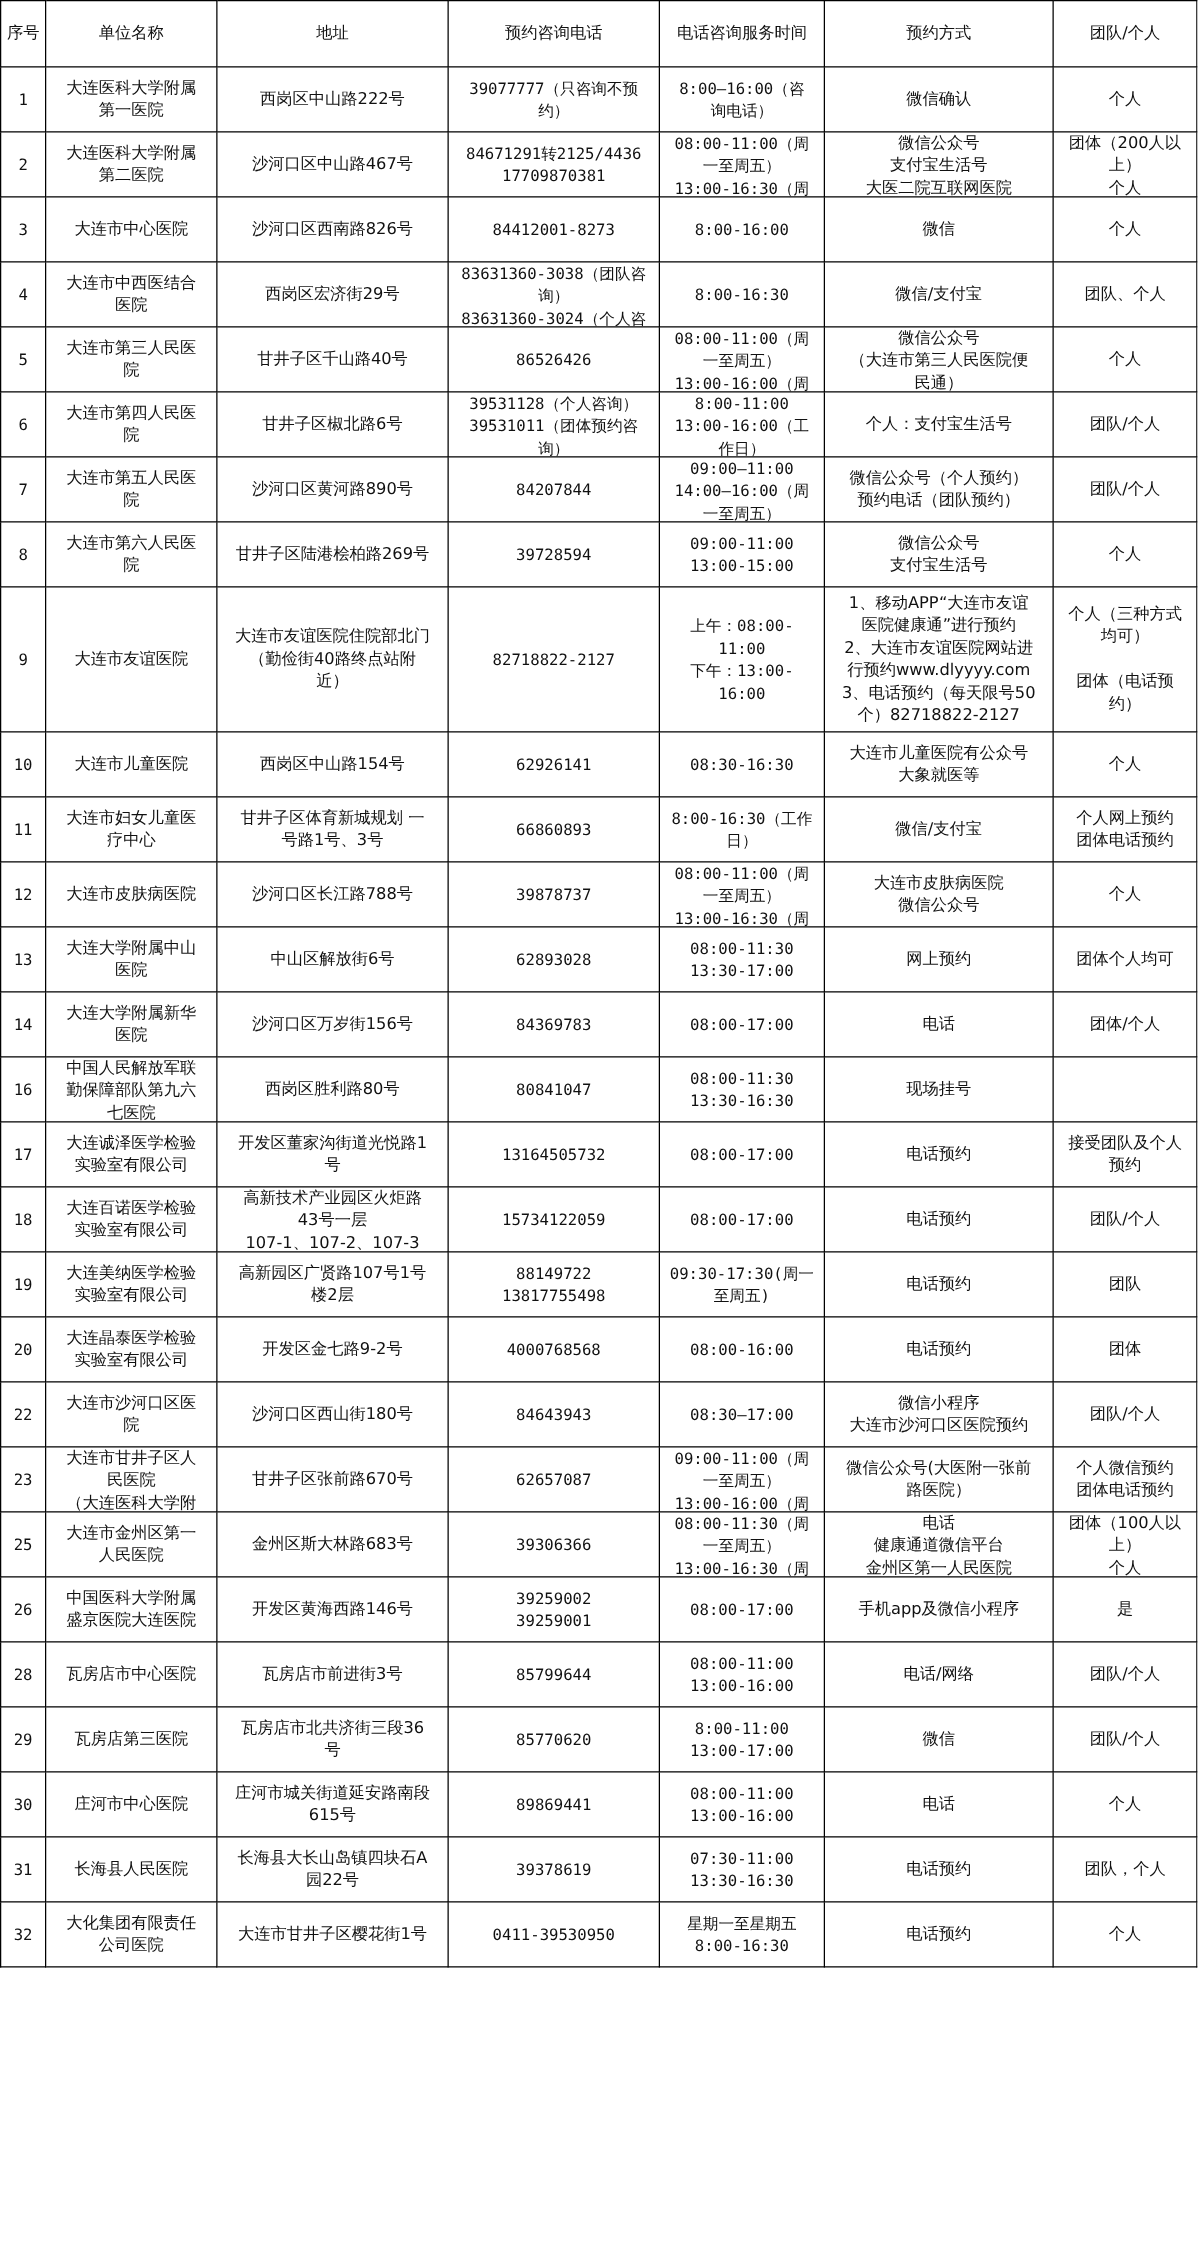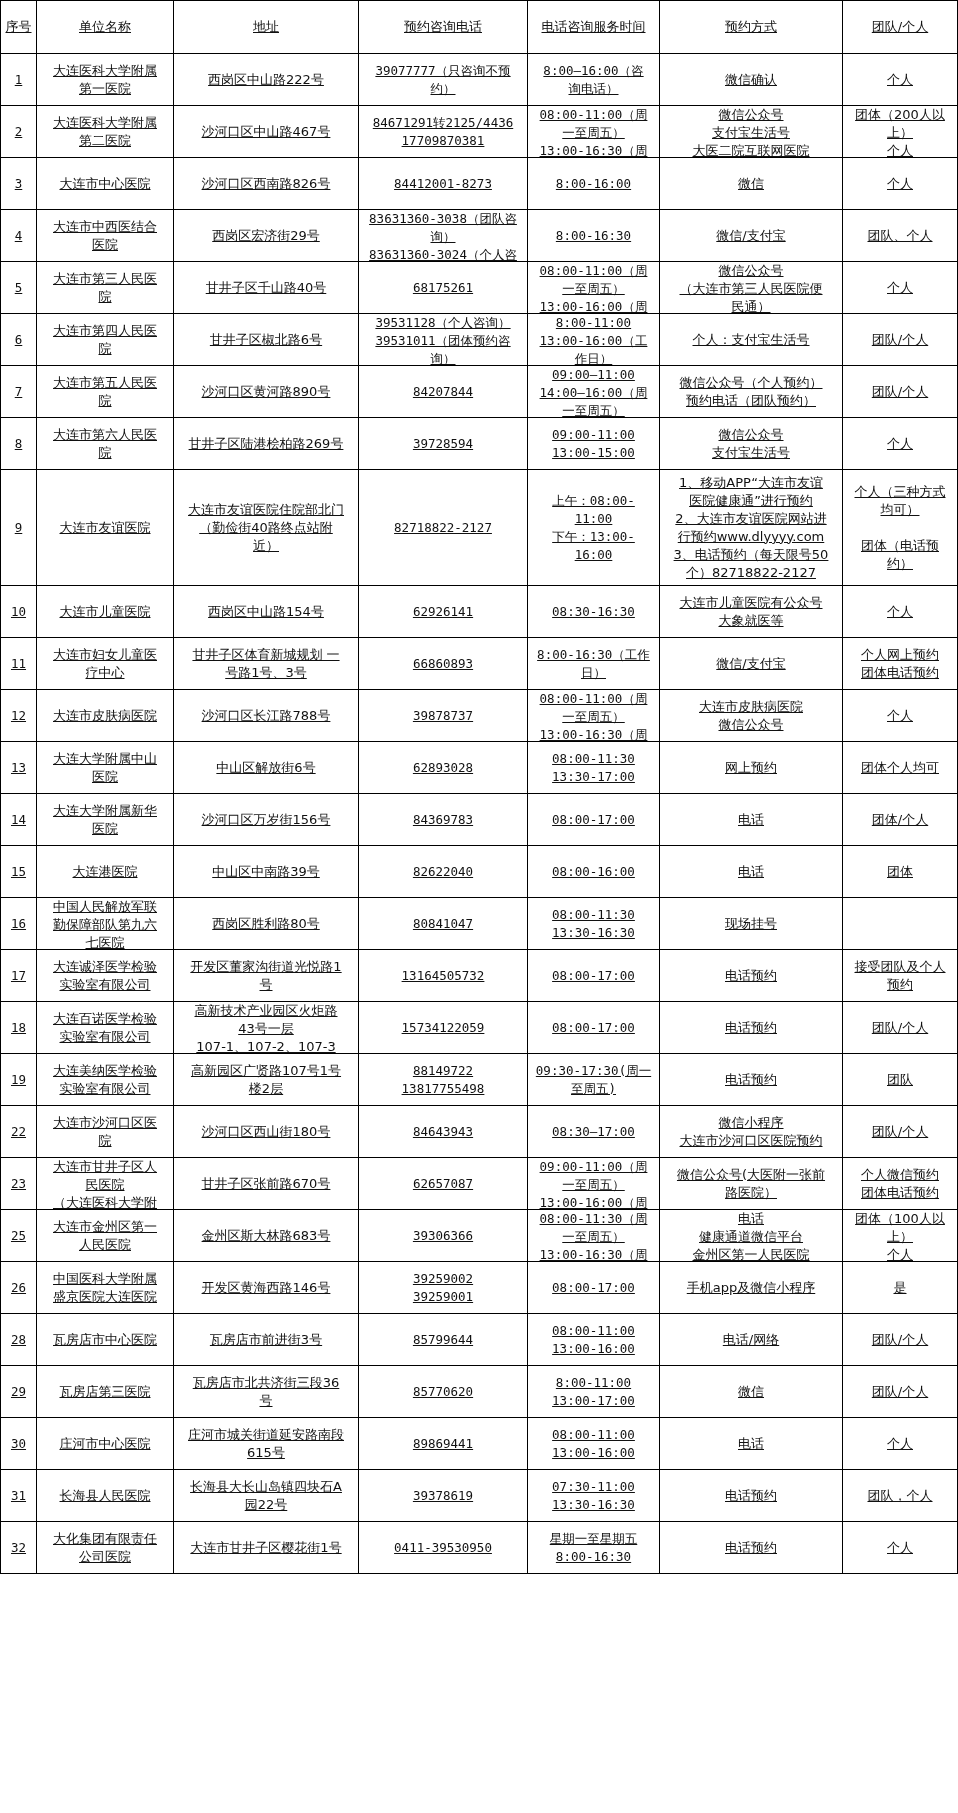--- a/index.html
+++ b/index.html
@@ -1,17 +1,17 @@
 <!DOCTYPE html>
 <html><head>
 <meta charset="utf-8">
 <style>
   html, body { margin:0; padding:0; background:#ffffff; }
   body { width:958px; height:1813px; overflow:hidden; font-family:"DejaVu Sans","Liberation Sans",sans-serif; color:#111; }
-  table { border-collapse:collapse; table-layout:fixed; width:957px;text-decoration:underline; }
+  table { border-collapse:collapse; table-layout:fixed; width:957px; }
   td, th { border:1px solid #000; text-align:center; vertical-align:middle; padding:0 2px; font-size:13px; line-height:18px; font-weight:normal; overflow:hidden; white-space:pre-line; word-break:break-all; }
   th { height:52px; }
   td.mono { font-family:"DejaVu Sans Mono","Liberation Mono",monospace; font-size:12.5px; }
   tr.r { height:52px; }
   tr.tall { height:116px; }
   .clip { max-height:51px; overflow:hidden; display:block; }
   .cliptall { max-height:114px; overflow:hidden; display:block; }
 </style>
 </head>
 <body>
@@ -86,21 +86,21 @@
 83631360-3024（个人咨</span></td>
         <td class="mono"><span class="clip">8:00-16:30</span></td>
         <td><span class="clip">微信/支付宝</span></td>
         <td><span class="clip">团队、个人</span></td>
       </tr>
       <tr class="r">
         <td class="mono"><span class="clip">5</span></td>
         <td><span class="clip">大连市第三人民医
 院</span></td>
         <td><span class="clip">甘井子区千山路40号</span></td>
-        <td class="mono"><span class="clip">68175261</span></td>
+        <td class="mono"><span class="clip">86526426</span></td>
         <td class="mono"><span class="clip">08:00-11:00（周
 一至周五）
 13:00-16:00（周</span></td>
         <td><span class="clip">微信公众号
 （大连市第三人民医院便
 民通）</span></td>
         <td><span class="clip">个人</span></td>
       </tr>
       <tr class="r">
         <td class="mono"><span class="clip">6</span></td>
@@ -214,29 +214,20 @@
         <td class="mono"><span class="clip">14</span></td>
         <td><span class="clip">大连大学附属新华
 医院</span></td>
         <td><span class="clip">沙河口区万岁街156号</span></td>
         <td class="mono"><span class="clip">84369783</span></td>
         <td class="mono"><span class="clip">08:00-17:00</span></td>
         <td><span class="clip">电话</span></td>
         <td><span class="clip">团体/个人</span></td>
       </tr>
       <tr class="r">
-        <td class="mono"><span class="clip">15</span></td>
-        <td><span class="clip">大连港医院</span></td>
-        <td><span class="clip">中山区中南路39号</span></td>
-        <td class="mono"><span class="clip">82622040</span></td>
-        <td class="mono"><span class="clip">08:00-16:00</span></td>
-        <td><span class="clip">电话</span></td>
-        <td><span class="clip">团体</span></td>
-      </tr>
-      <tr class="r">
         <td class="mono"><span class="clip">16</span></td>
         <td><span class="clip">中国人民解放军联
 勤保障部队第九六
 七医院</span></td>
         <td><span class="clip">西岗区胜利路80号</span></td>
         <td class="mono"><span class="clip">80841047</span></td>
         <td class="mono"><span class="clip">08:00-11:30
 13:30-16:30</span></td>
         <td><span class="clip">现场挂号</span></td>
         <td><span class="clip"></span></td>
@@ -272,20 +263,30 @@
         <td><span class="clip">高新园区广贤路107号1号
 楼2层</span></td>
         <td class="mono"><span class="clip">88149722
 13817755498</span></td>
         <td class="mono"><span class="clip">09:30-17:30(周一
 至周五)</span></td>
         <td><span class="clip">电话预约</span></td>
         <td><span class="clip">团队</span></td>
       </tr>
       <tr class="r">
+        <td class="mono"><span class="clip">20</span></td>
+        <td><span class="clip">大连晶泰医学检验
+实验室有限公司</span></td>
+        <td><span class="clip">开发区金七路9-2号</span></td>
+        <td class="mono"><span class="clip">4000768568</span></td>
+        <td class="mono"><span class="clip">08:00-16:00</span></td>
+        <td><span class="clip">电话预约</span></td>
+        <td><span class="clip">团体</span></td>
+      </tr>
+      <tr class="r">
         <td class="mono"><span class="clip">22</span></td>
         <td><span class="clip">大连市沙河口区医
 院</span></td>
         <td><span class="clip">沙河口区西山街180号</span></td>
         <td class="mono"><span class="clip">84643943</span></td>
         <td class="mono"><span class="clip">08:30—17:00</span></td>
         <td><span class="clip">微信小程序
 大连市沙河口区医院预约</span></td>
         <td><span class="clip">团队/个人</span></td>
       </tr>

